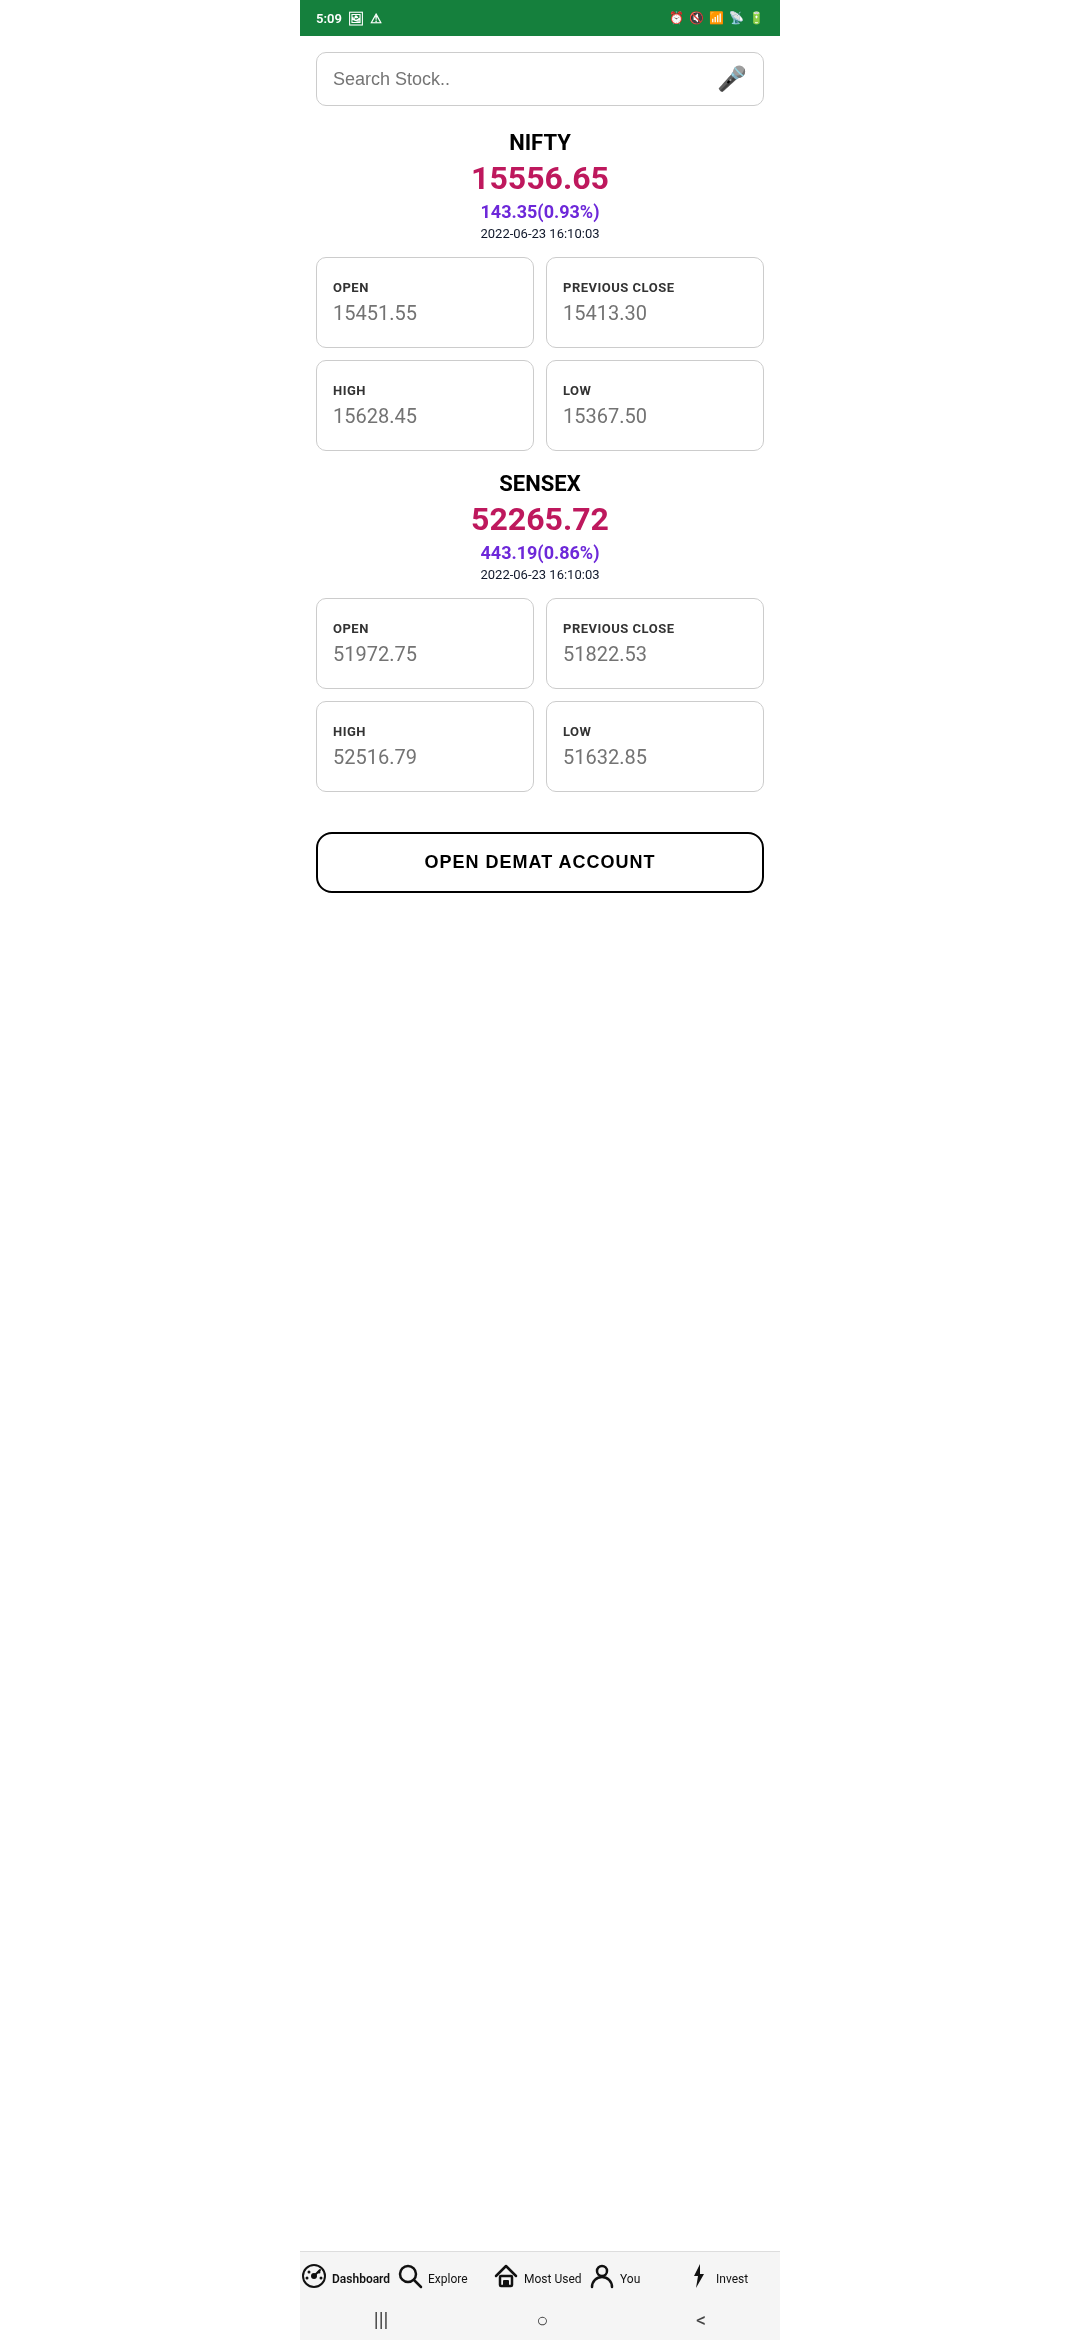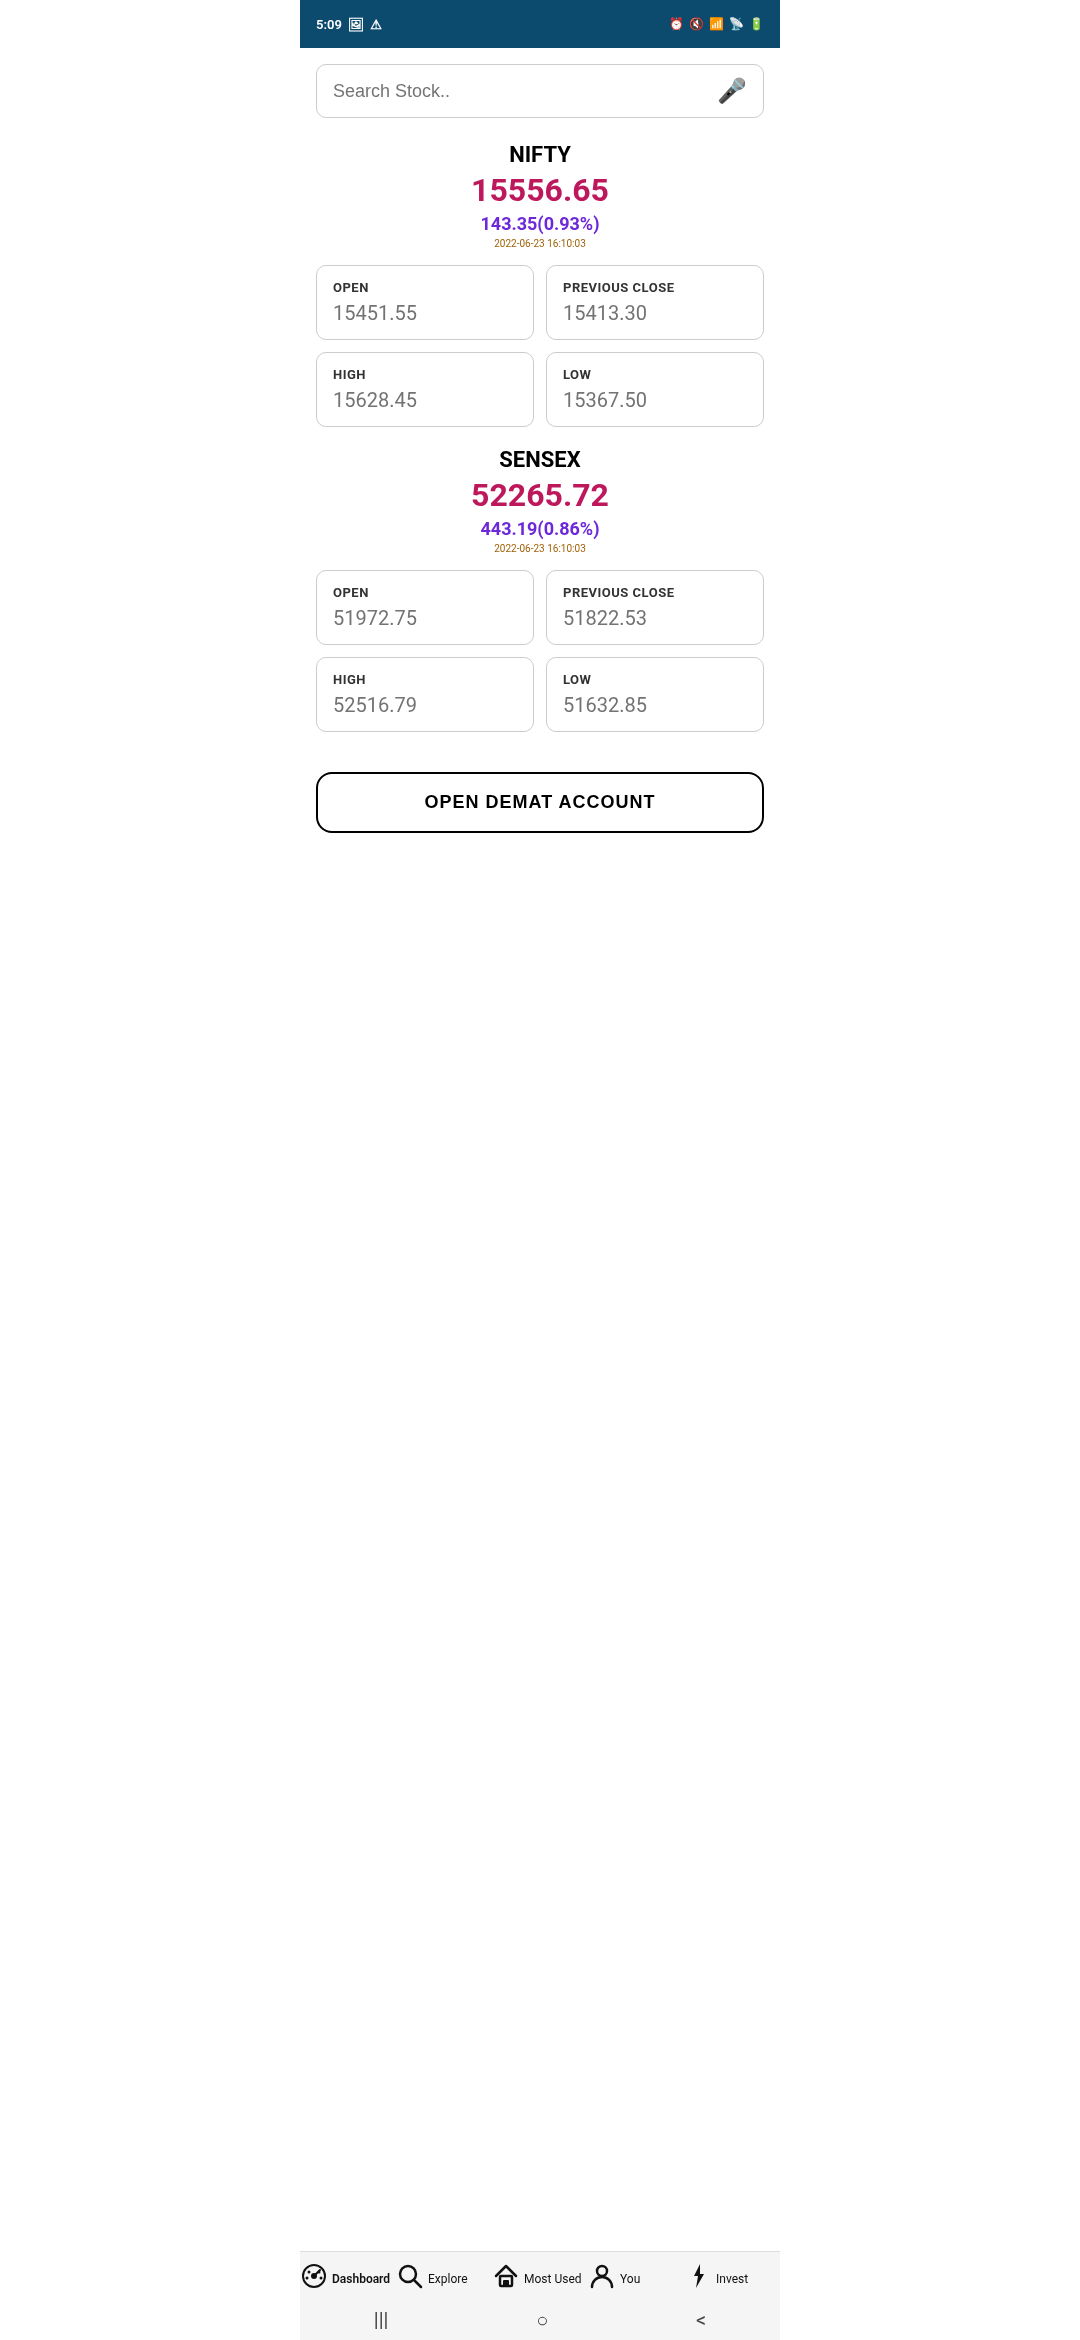--- a/index.html
+++ b/index.html
@@ -16,29 +16,29 @@
       max-width: 480px;
       margin: 0 auto;
       min-height: 100vh;
       display: flex;
       flex-direction: column;
       position: relative;
     }
 
     
     .status-bar {
-      background: #0c4a6e;
+      background: #15803d;
       color: #ffffff;
       display: flex;
       justify-content: space-between;
       align-items: center;
       padding: 6px 16px;
       font-size: 13px;
       font-weight: 600;
-      height: 48px;
+      height: 36px;
     }
 
     .status-left {
       display: flex;
       align-items: center;
       gap: 6px;
     }
 
     .status-right {
       display: flex;
@@ -101,37 +101,37 @@
     }
 
     .index-change {
       font-size: 18px;
       font-weight: 700;
       color: #6d28d9;
       margin-bottom: 4px;
     }
 
     .index-timestamp {
-      font-size: 10px;
-      color: #a16207;
+      font-size: 13px;
+      color: #0f172a;
       margin-bottom: 16px;
     }
 
     
     .stats-grid {
       display: grid;
       grid-template-columns: 1fr 1fr;
       gap: 12px;
       margin-bottom: 12px;
     }
 
     .stat-card {
       border: 1.5px solid #cccccc;
       border-radius: 10px;
-      padding: 14px 16px;
+      padding: 22px 16px;
       text-align: left;
     }
 
     .stat-label {
       font-size: 13px;
       font-weight: 700;
       color: #333333;
       margin-bottom: 6px;
       letter-spacing: 0.5px;
     }

